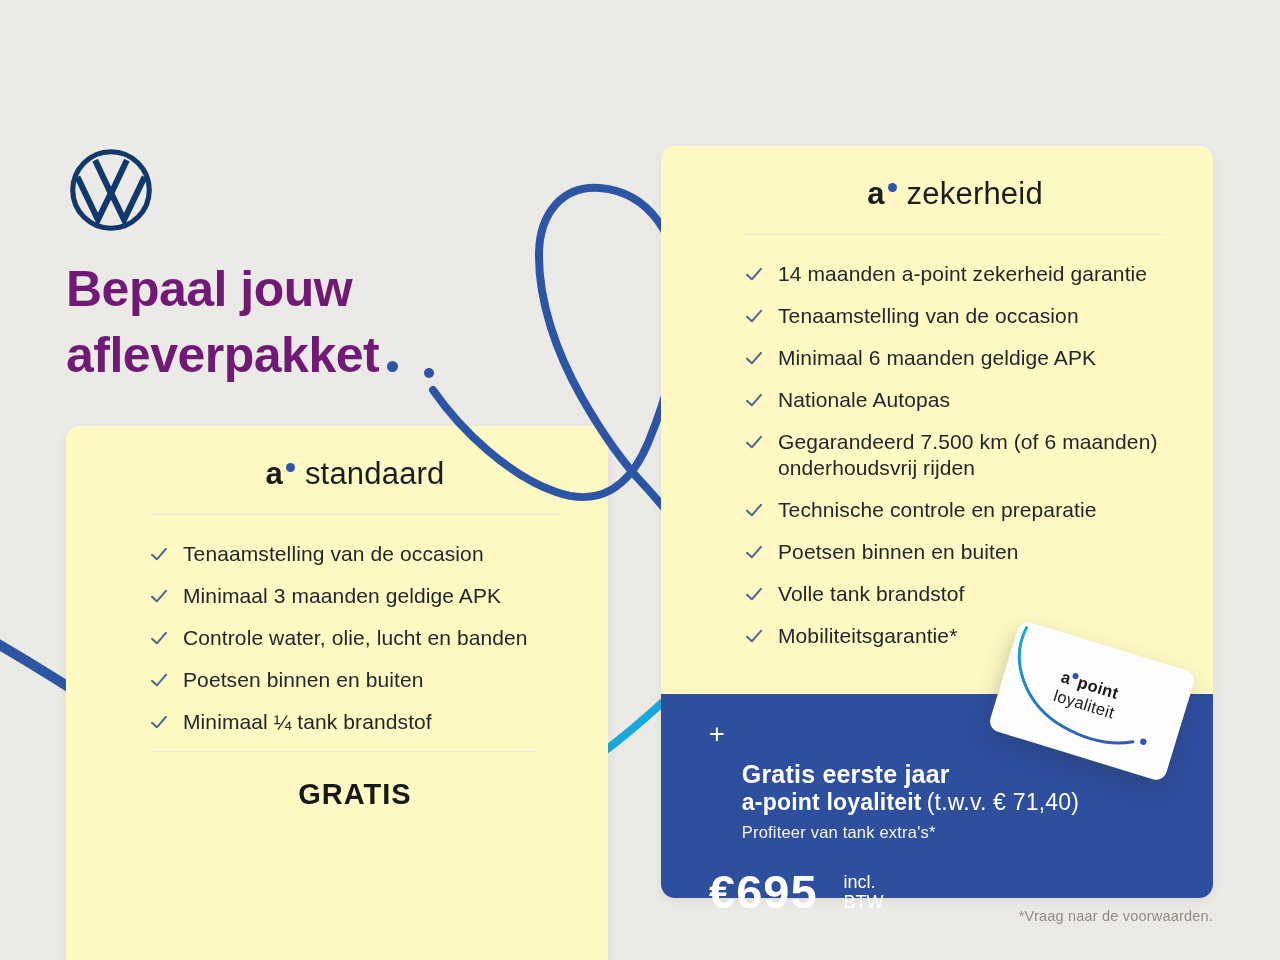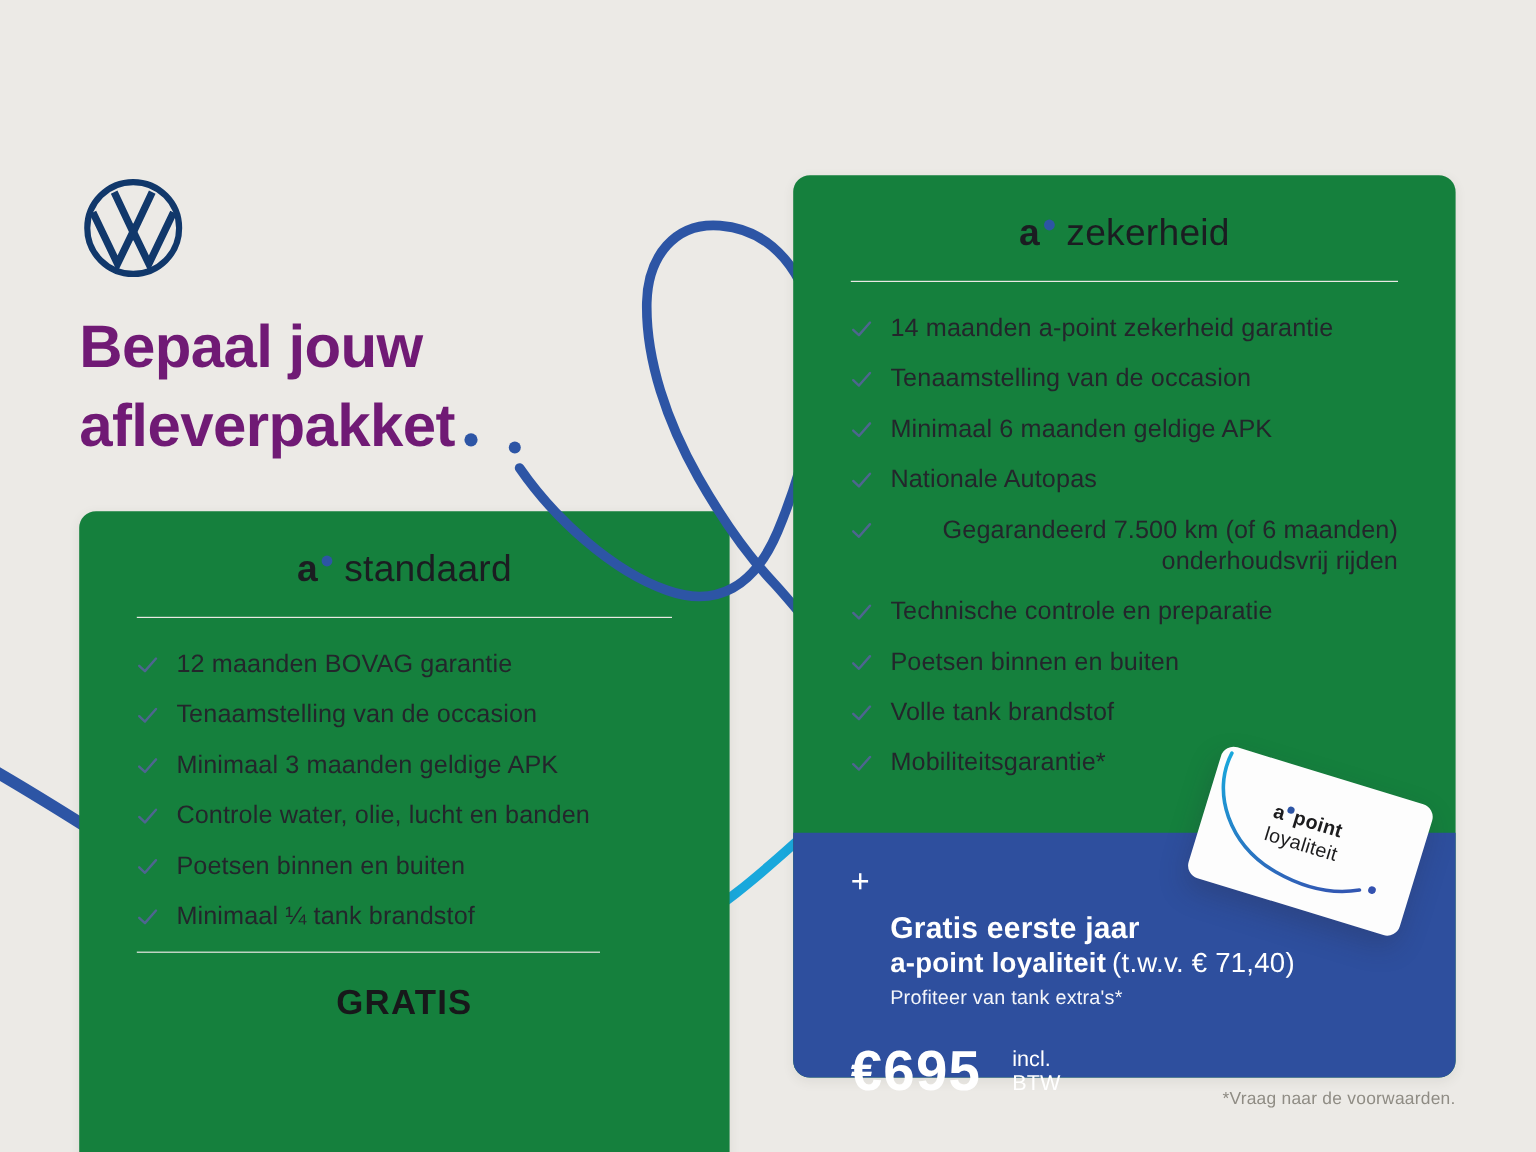--- a/index.html
+++ b/index.html
@@ -25,43 +25,44 @@
     font-size: 50px; line-height: 66px; font-weight: 700;
     letter-spacing: -0.5px; color: #701a75;
   }
   .accent-dot {
     display: inline-block; width: 11px; height: 11px; border-radius: 50%;
     background: #2d55a5; margin-left: 8px;
   }
 
   
   .card {
-    position: absolute; background: #15803d; border-radius: 14px;
+    position: absolute; background: #fef9c3; border-radius: 14px;
     box-shadow: 0 3px 10px rgba(60,60,55,0.08);
+    padding-left: 36px;
   }
   .card.standard { left: 66px; top: 426px; width: 542px; height: 584px; z-index: 2; }
   .card.zekerheid { left: 661px; top: 146px; width: 552px; height: 752px; z-index: 4; }
 
   .card-inner { padding: 26px 48px 0 48px; }
 
   .card-title {
     text-align: center; font-size: 31px; color: #1b1d21;
     margin-top: 4px; letter-spacing: 0.2px;
   }
   .card-title .t-a { font-weight: 700; }
   .card-title .t-dot {
     display: inline-block; width: 9px; height: 9px; border-radius: 50%;
     background: #2d55a5; margin-left: 3px; vertical-align: 12px;
   }
   .card-title .t-word { font-weight: 400; margin-left: 10px; }
 
   .divider { height: 1px; background: #e9e8e4; margin-top: 22px; }
 
   .items { margin-top: 26px; }
-  .item { display: flex; align-items: flex-start; margin-bottom: 16px; text-align: right; }
+  .item { display: flex; align-items: flex-start; margin-bottom: 16px; }
   .item svg { flex: 0 0 18px; margin-top: 4px; }
   .item-text {
     margin-left: 15px; font-size: 21px; line-height: 26px; color: #23262b;
     letter-spacing: 0.1px;
   }
 
   .gratis-divider { height: 1px; background: #e9e8e4; margin-top: 10px; width: 386px; }
   .gratis-label {
     text-align: center; font-size: 29px; font-weight: 700; color: #17181a;
     letter-spacing: 1px; margin-top: 26px;
@@ -130,26 +131,20 @@
   <div class="heading">
     <div>Bepaal jouw</div>
     <div><span>afleverpakket</span><span class="accent-dot"></span></div>
   </div>
 
   <div class="card standard">
     <div class="card-inner">
       <div class="card-title"><span class="t-a">a</span><span class="t-dot"></span><span class="t-word">standaard</span></div>
       <div class="divider"></div>
       <div class="items">
-        <div class="item">
-          <svg width="18" height="18" viewBox="0 0 18 18">
-              <path d="M2 9.8 L6.8 14.3 L16 3.8" fill="none" stroke="#4e6590" stroke-width="2" stroke-linecap="round" stroke-linejoin="round"></path>
-            </svg>
-          <span class="item-text">12 maanden BOVAG garantie</span>
-        </div>
         <div class="item">
           <svg width="18" height="18" viewBox="0 0 18 18">
               <path d="M2 9.8 L6.8 14.3 L16 3.8" fill="none" stroke="#4e6590" stroke-width="2" stroke-linecap="round" stroke-linejoin="round"></path>
             </svg>
           <span class="item-text">Tenaamstelling van de occasion</span>
         </div>
         <div class="item">
           <svg width="18" height="18" viewBox="0 0 18 18">
               <path d="M2 9.8 L6.8 14.3 L16 3.8" fill="none" stroke="#4e6590" stroke-width="2" stroke-linecap="round" stroke-linejoin="round"></path>
             </svg>

